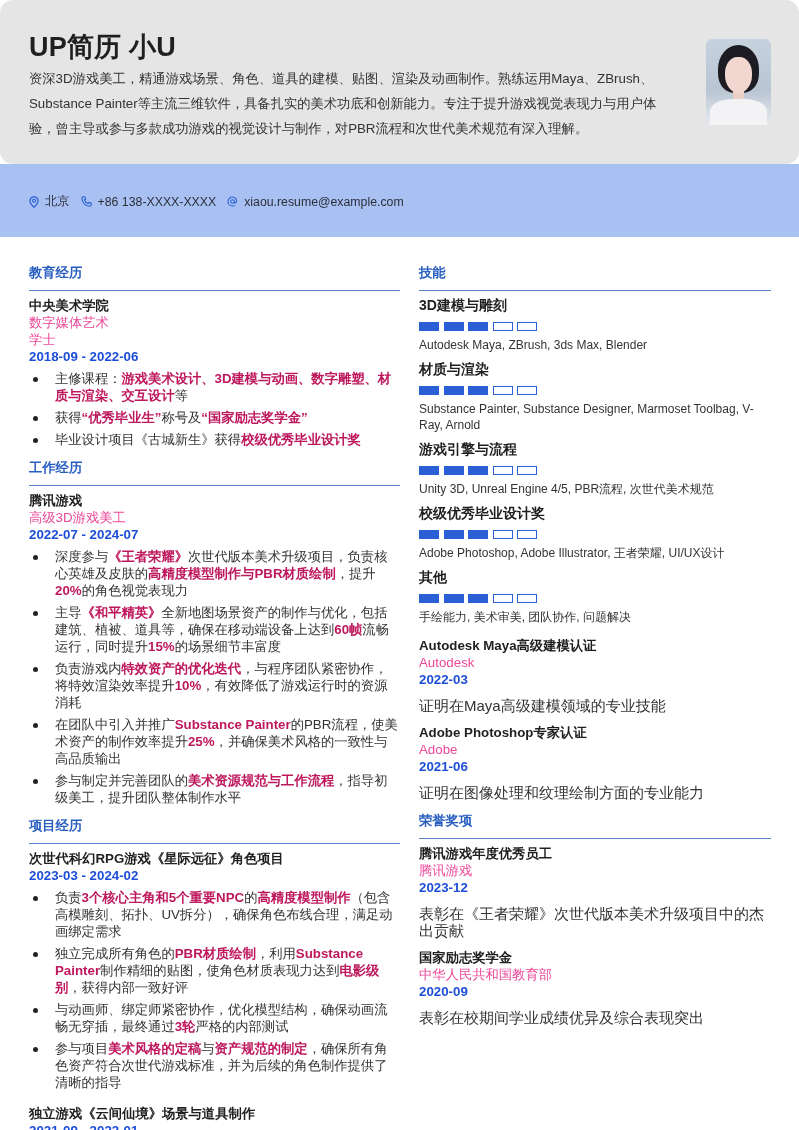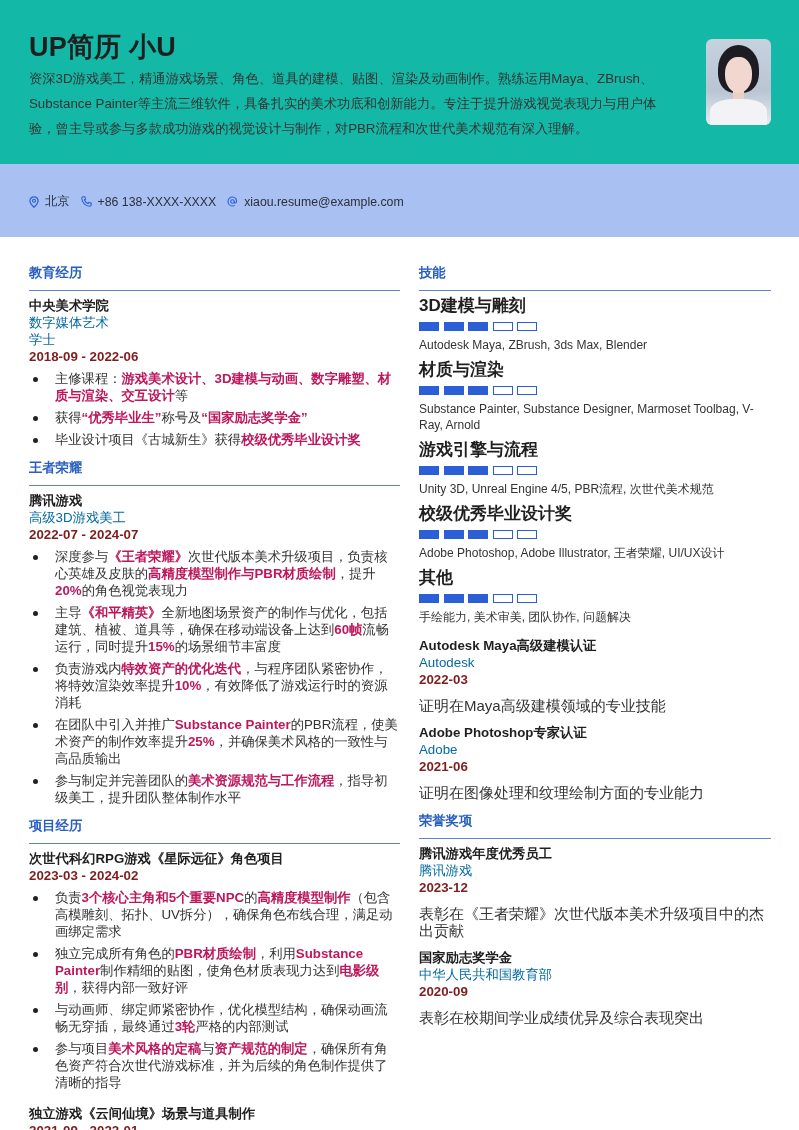--- a/index.html
+++ b/index.html
@@ -1,19 +1,19 @@
 <!DOCTYPE html>
 <html><head>
 <meta charset="utf-8">
 <style>
   * { box-sizing: border-box; margin: 0; padding: 0; }
   html, body { width: 799px; height: 1130px; overflow: hidden; background: #ffffff; }
   body { font-family: "Liberation Sans", "DejaVu Sans", sans-serif; color: #222; position: relative; }
 
-  .header { position: absolute; left: 0; top: 0; width: 799px; height: 164px; background: #14b8a6; }
+  .header { position: absolute; left: 0; top: 0; width: 799px; height: 164px; background: #e5e5e5; border-radius: 13px; }
   .header .name { position: absolute; left: 29px; top: 29px; font-size: 27px; font-weight: bold; color: #1f1f1f; letter-spacing: 0.2px; }
   .header .summary { position: absolute; left: 29px; top: 66px; width: 650px; font-size: 13.3px; line-height: 25px; color: #333; }
   .photo { position: absolute; left: 706px; top: 39px; width: 65px; height: 86px; border-radius: 6px; overflow: hidden;
            background: linear-gradient(180deg, #c7d2df 0%, #b9c5d3 60%, #e8ecf2 100%); }
   .photo .hair { position: absolute; left: 12px; top: 6px; width: 41px; height: 48px; border-radius: 50% 50% 40% 40%; background: #1c1c22; }
   .photo .face { position: absolute; left: 19px; top: 18px; width: 27px; height: 36px; border-radius: 45% 45% 50% 50%; background: #f1d7cf; }
   .photo .neck { position: absolute; left: 27px; top: 50px; width: 11px; height: 14px; background: #ecd0c6; }
   .photo .suit { position: absolute; left: 4px; top: 60px; width: 57px; height: 30px; border-radius: 40% 40% 0 0; background: #f3f3f5; }
 
   .contact-bar { position: absolute; left: 0; top: 164px; width: 799px; height: 73px; background: #a9c0f3; }
@@ -22,31 +22,31 @@
   .contact-item svg { margin-right: 6px; }
 
   .col { position: absolute; top: 265px; }
   .col-left { left: 29px; width: 371px; }
   .col-right { left: 419px; width: 352px; }
 
   .section-title { font-size: 13.3px; font-weight: bold; color: #2a5fc2; padding-bottom: 9px; border-bottom: 1.5px solid #5b84c9; margin-bottom: 6px; line-height: 16px; }
   .section { margin-bottom: 12px; }
 
   .entry-title { font-size: 13.3px; font-weight: bold; color: #1f1f1f; line-height: 17px; }
-  .entry-sub { font-size: 13.3px; color: #0369a1; line-height: 17px; }
-  .entry-date { font-size: 13.3px; font-weight: bold; color: #7f1d1d; line-height: 17px; }
+  .entry-sub { font-size: 13.3px; color: #ec4899; line-height: 17px; }
+  .entry-date { font-size: 13.3px; font-weight: bold; color: #1d4ed8; line-height: 17px; }
   .entry-desc { font-size: 15px; color: #333; line-height: 17px; margin-top: 9px; }
 
   ul.bullets { list-style: none; margin-top: 5px; }
   ul.bullets li { position: relative; padding-left: 26px; font-size: 13.3px; line-height: 17px; color: #333; margin-bottom: 5px; }
   ul.bullets li::before { content: ""; position: absolute; left: 4px; top: 7px; width: 5px; height: 5px; border-radius: 50%; background: #222; }
   ul.bullets b { color: #be185d; }
 
   .skill { margin-bottom: 8px; }
-  .skill-name { font-size: 17px; font-weight: bold; color: #1f1f1f; line-height: 17px; }
+  .skill-name { font-size: 14px; font-weight: bold; color: #1f1f1f; line-height: 17px; }
   .skill-bar { display: flex; margin: 8px 0 6px 0; }
   .skill-bar span { width: 20px; height: 9px; margin-right: 4.5px; border: 1.5px solid #2a5fd6; background: #fff; }
   .skill-bar span.on { background: #2a5fd6; }
   .skill-tools { font-size: 12px; color: #333; line-height: 16px; }
 
   .cert { margin-bottom: 10px; }
   .project { margin-bottom: 14px; }
   .job { margin-bottom: 8px; }
 </style>
 </head>
@@ -98,21 +98,21 @@
       <div class="entry-date">2018-09 - 2022-06</div>
       <ul class="bullets">
           <li>主修课程：<b>游戏美术设计、3D建模与动画、数字雕塑、材质与渲染、交互设计</b>等</li>
           <li>获得<b>“优秀毕业生”</b>称号及<b>“国家励志奖学金”</b></li>
           <li>毕业设计项目《古城新生》获得<b>校级优秀毕业设计奖</b></li>
         </ul>
     </div>
   </div>
 
   <div class="section">
-    <div class="section-title">王者荣耀</div>
+    <div class="section-title">工作经历</div>
     <div class="job">
       <div class="entry-title">腾讯游戏</div>
       <div class="entry-sub">高级3D游戏美工</div>
       <div class="entry-date">2022-07 - 2024-07</div>
       <ul class="bullets">
           <li>深度参与<b>《王者荣耀》</b>次世代版本美术升级项目，负责核心英雄及皮肤的<b>高精度模型制作与PBR材质绘制</b>，提升<b>20%</b>的角色视觉表现力</li>
           <li>主导<b>《和平精英》</b>全新地图场景资产的制作与优化，包括建筑、植被、道具等，确保在移动端设备上达到<b>60帧</b>流畅运行，同时提升<b>15%</b>的场景细节丰富度</li>
           <li>负责游戏内<b>特效资产的优化迭代</b>，与程序团队紧密协作，将特效渲染效率提升<b>10%</b>，有效降低了游戏运行时的资源消耗</li>
           <li>在团队中引入并推广<b>Substance Painter</b>的PBR流程，使美术资产的制作效率提升<b>25%</b>，并确保美术风格的一致性与高品质输出</li>
           <li>参与制定并完善团队的<b>美术资源规范与工作流程</b>，指导初级美工，提升团队整体制作水平</li>

